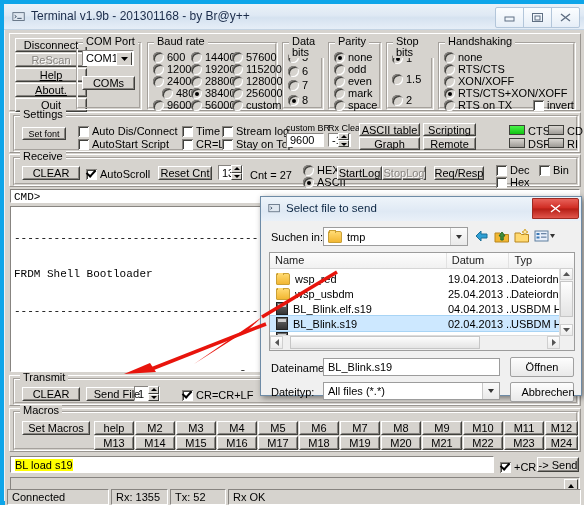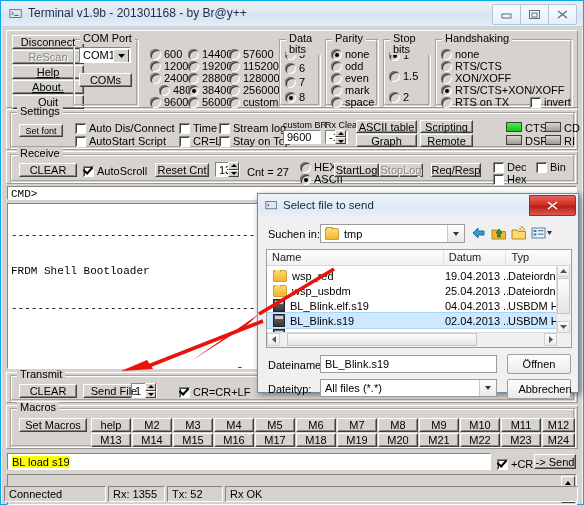--- a/index.html
+++ b/index.html
@@ -1,19 +1,19 @@
 <!DOCTYPE html>
 <html><head>
 <meta charset="utf-8">
 <style>
   html,body{margin:0;padding:0;background:#fff;}
   body{width:584px;height:505px;overflow:hidden;font-family:"Liberation Sans",sans-serif;font-size:11px;color:#000;}
 
   .app{position:absolute;left:0;top:0;width:584px;height:505px;background:#eef1f5;
-       border:1px solid #0ea5e9;box-sizing:border-box;}
+       border:4px solid #0ea5e9;box-sizing:border-box;}
 
   
   .titlebar{position:absolute;left:0;top:0;width:582px;height:26px;
      background:linear-gradient(to bottom,#eaf1f8 0%,#dfe9f4 45%,#d5e2f0 55%,#e6eef7 100%);
      border-bottom:1px solid #c3d3e3;box-sizing:border-box;}
   .title-icon{position:absolute;left:8px;top:6px;width:14px;height:14px;}
   .title-text{position:absolute;left:27px;top:5px;font-size:12px;color:#1b2c4a;white-space:nowrap;}
   .winbtns{position:absolute;right:6px;top:3px;display:flex;gap:0;}
   .winbtn{width:27px;height:19px;border:1px solid #b3c6da;background:linear-gradient(to bottom,#fbfdff,#e6eef7);
      margin-left:-1px;display:flex;align-items:center;justify-content:center;color:#55637a;font-size:10px;}
@@ -211,20 +211,24 @@
         <span style="position:absolute;right:1px;top:1px;width:14px;height:12px;background:#d6d3ce;border:1px solid #fff;border-right-color:#40403c;border-bottom-color:#40403c;display:flex;align-items:center;justify-content:center;">
           <svg width="7" height="4" viewBox="0 0 7 4">
               <path d="M0 0 L7 0 L3.5 4 Z" fill="#000"></path>
             </svg>
         </span>
       </div>
       <div class="btn" style="left:72px;top:42px;width:53px;height:14px;">
           <span>COMs</span>
         </div>
 
+      <div class="grp" style="left:137px;top:2px;width:131px;height:74px;">
+        <div class="frame"></div>
+        <div class="cap">Baud rate</div>
+      </div>
       <div class="rad" style="left:143px;top:17px;"><span class="mk"></span><span>600</span></div>
       <div class="rad" style="left:143px;top:29px;"><span class="mk"></span><span>1200</span></div>
       <div class="rad" style="left:143px;top:41px;"><span class="mk"></span><span>2400</span></div>
       <div class="rad" style="left:152px;top:53px;"><span class="mk"></span><span>4800</span></div>
       <div class="rad" style="left:143px;top:65px;"><span class="mk"></span><span>9600</span></div>
 
       <div class="rad" style="left:181px;top:17px;"><span class="mk"></span><span>14400</span></div>
       <div class="rad" style="left:181px;top:29px;"><span class="mk"></span><span>19200</span></div>
       <div class="rad" style="left:181px;top:41px;"><span class="mk"></span><span>28800</span></div>
       <div class="rad on" style="left:181px;top:53px;"><span class="mk"></span><span>38400</span></div>

